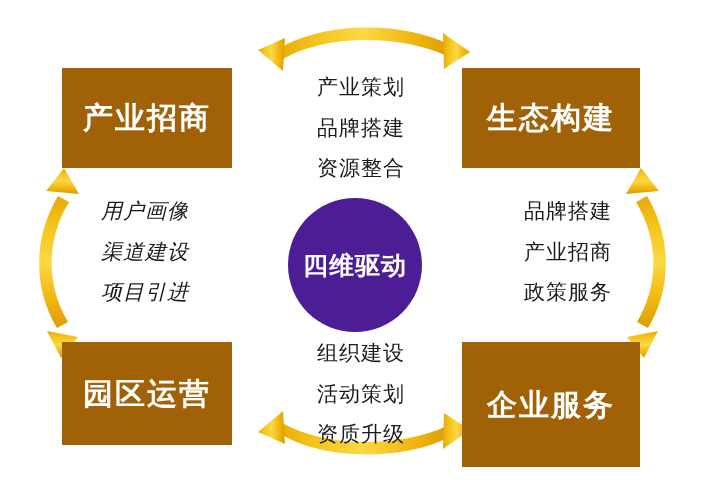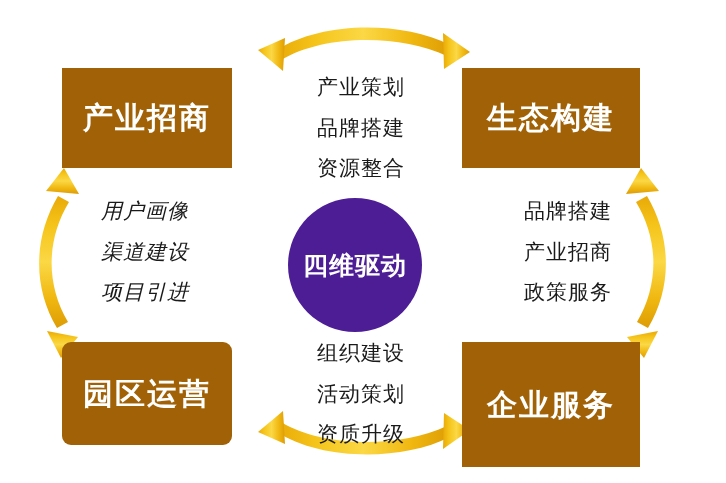--- a/index.html
+++ b/index.html
@@ -35,21 +35,21 @@
   .node-label {
     color: #ffffff;
     font-size: 30px;
     font-weight: bold;
     letter-spacing: 2px;
     line-height: 1;
     white-space: nowrap;
   }
   #node-top-left    { left: 62px;  top: 68px;  width: 170px; height: 100px; }
   #node-top-right   { left: 462px; top: 68px;  width: 178px; height: 100px; }
-  #node-bottom-left { left: 62px;  top: 342px; width: 170px; height: 103px; border-radius: 9px; }
+  #node-bottom-left { left: 62px;  top: 342px; width: 170px; height: 103px; }
   #node-bottom-right{ left: 450px; top: 342px; width: 178px; height: 125px; margin-left: 12px; }
 
   .center-circle {
     position: absolute;
     left: 288px;
     top: 198px;
     width: 134px;
     height: 134px;
     border-radius: 50%;
     background: #4c1d95;

